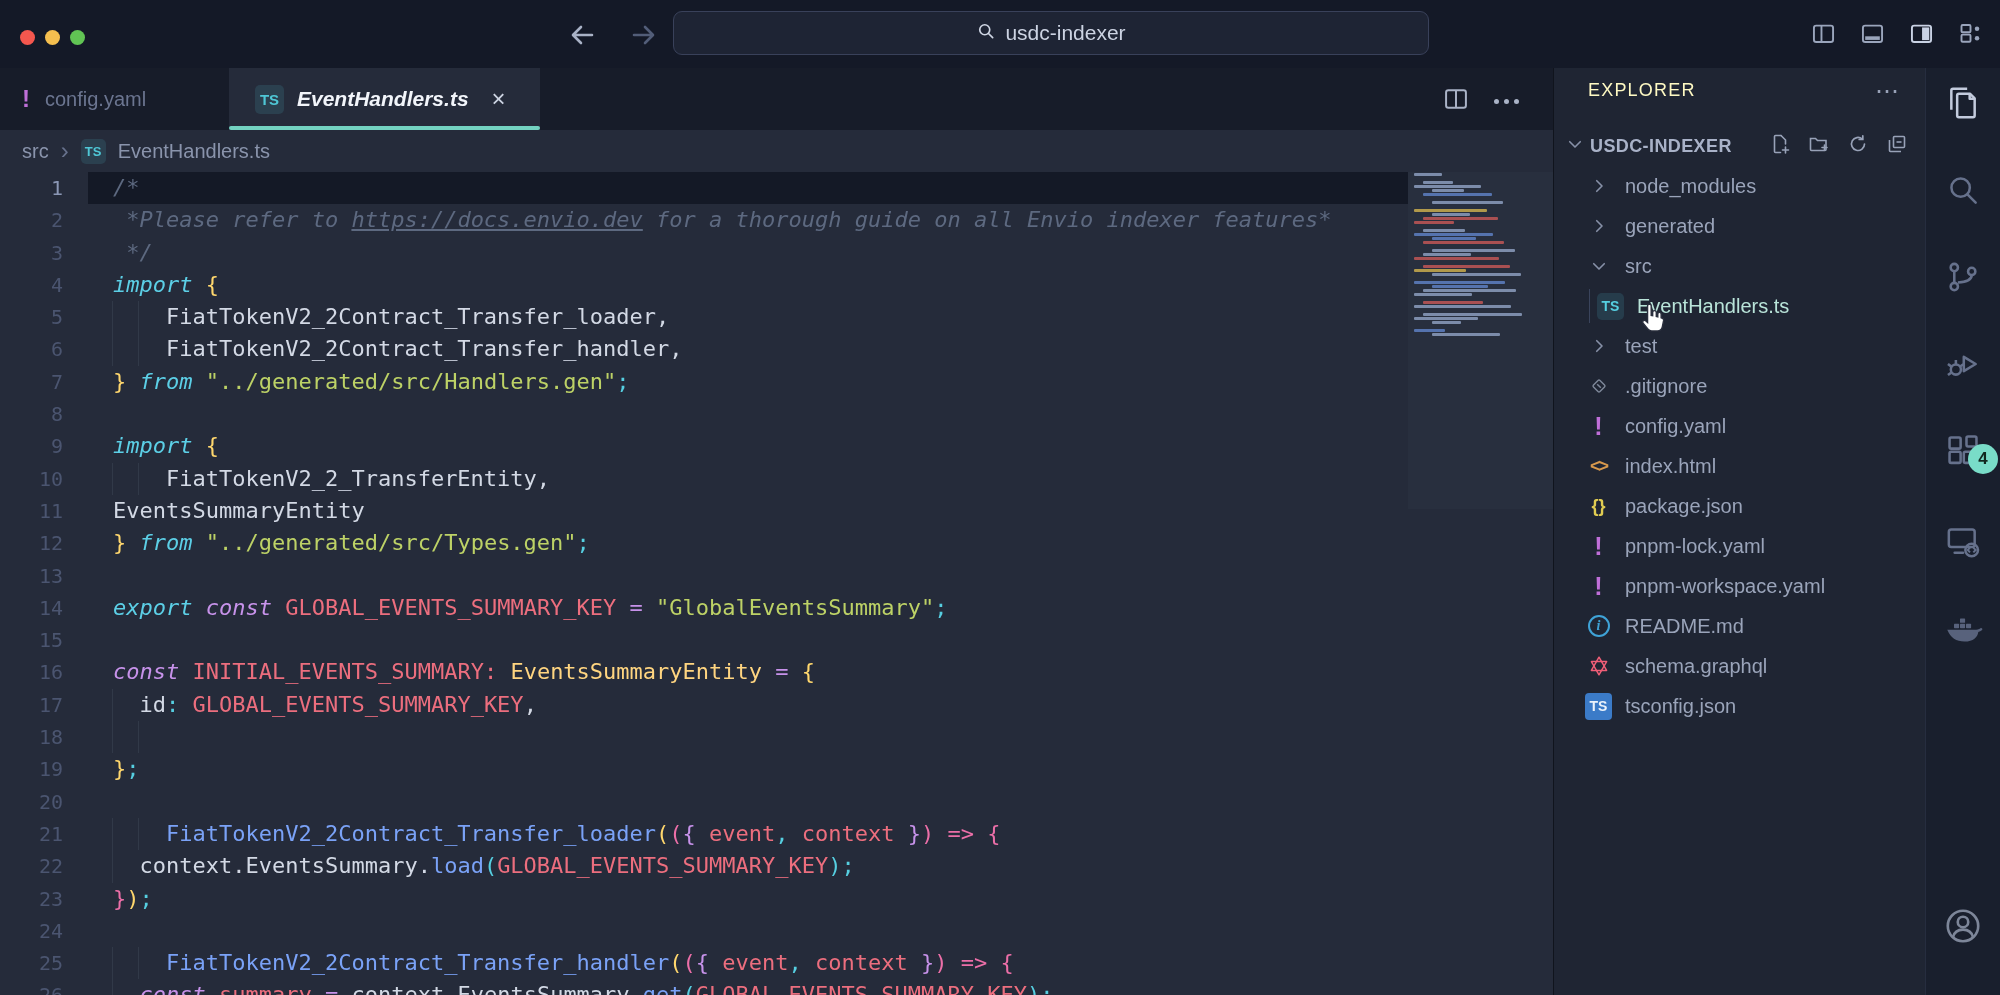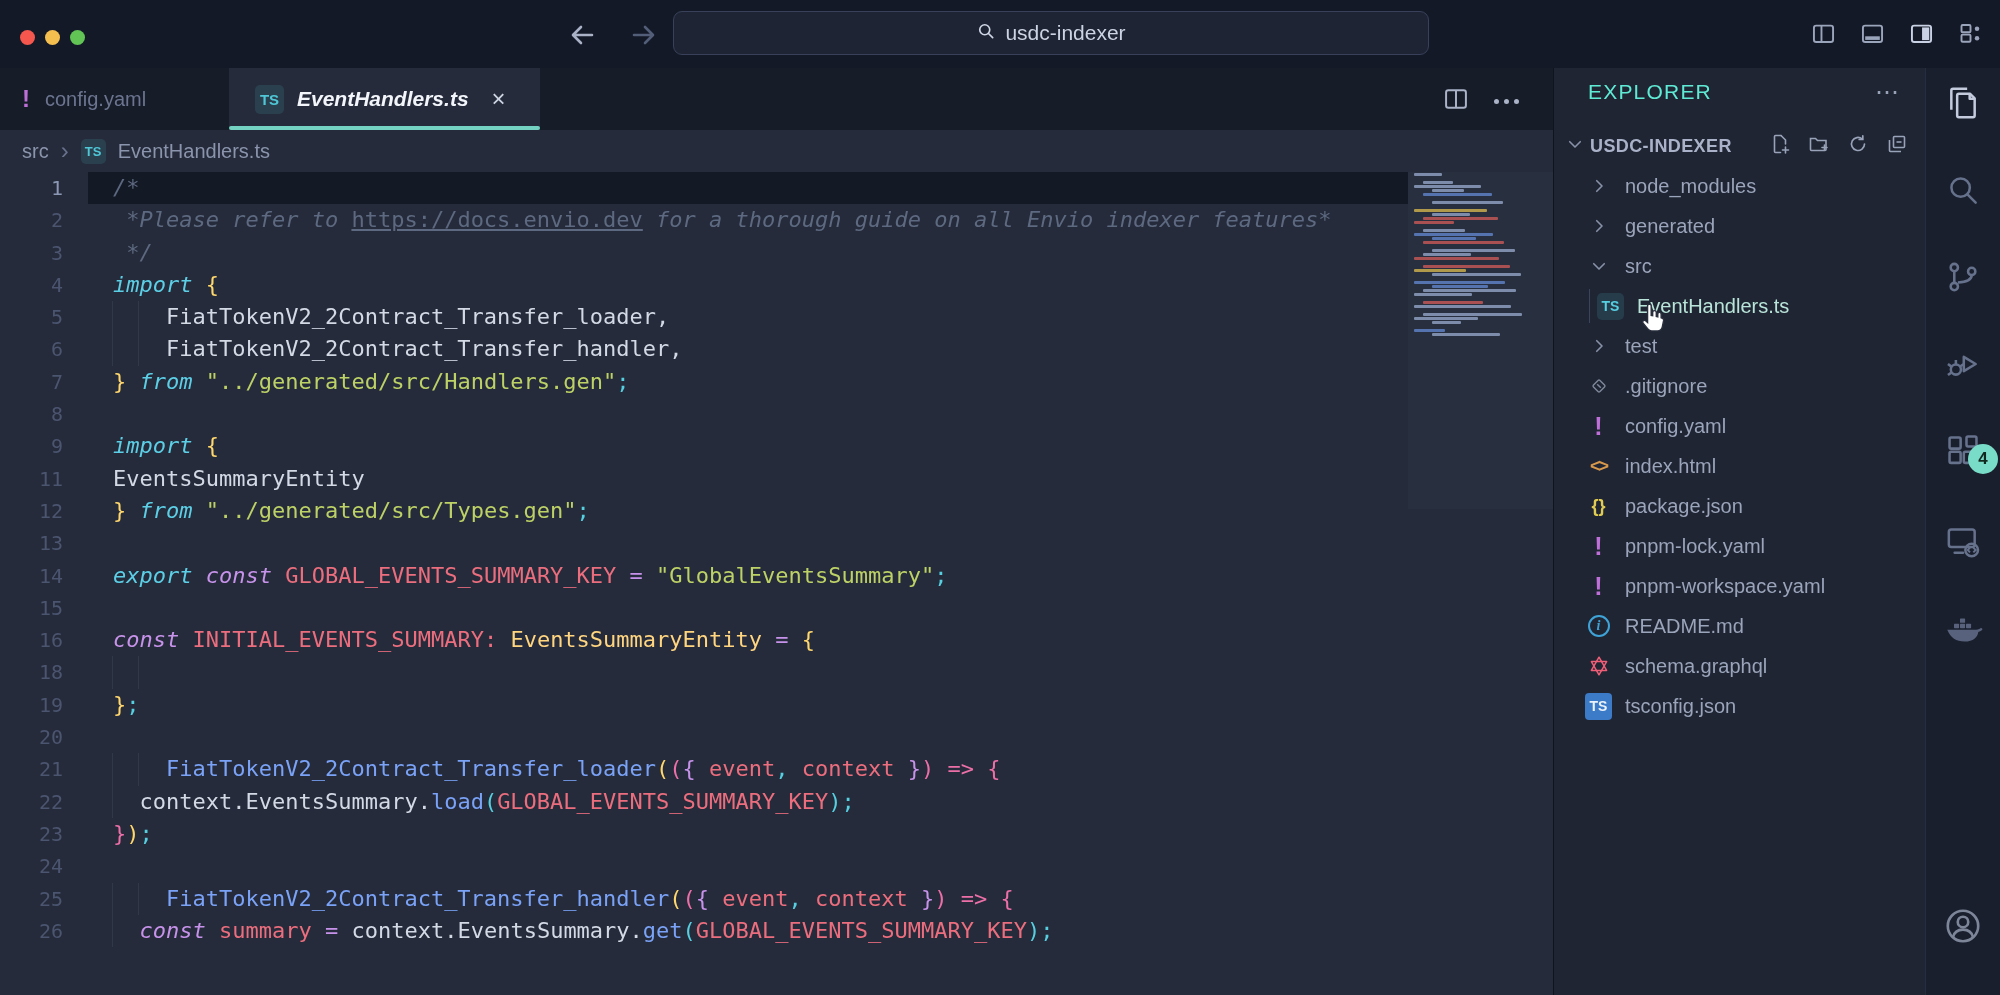--- a/index.html
+++ b/index.html
@@ -46,34 +46,34 @@
   
   .codearea { position:absolute; left:0; top:104px; width:100%; height:823px; overflow:hidden;
     font-family:"DejaVu Sans Mono",monospace; font-size:22px; }
   .line { position:relative; display:flex; height:32.3px; line-height:32.3px; }
   .ln { position:relative; z-index:2; width:63px; flex:none; text-align:right; color:#4b5570; font-size:20px; }
   .lc { position:relative; z-index:2; margin-left:50px; white-space:pre; }
   .curbg { position:absolute; z-index:1; left:88px; width:1320px; top:0; bottom:0; background:#141926; }
   .line.cur .ln { color:#8b97b5; }
   .guide { position:absolute; z-index:1; top:0; bottom:0; width:1px; background:rgba(180,195,225,0.09); }
   .c-t { color:#d3d9e5; } .c-cm { color:#5d6980; font-style:italic; }
-  .c-cmu { color:#5d6980; text-decoration:underline; }
+  .c-cmu { color:#5d6980; font-style:italic; text-decoration:underline; }
   .c-kw { color:#5ccfe6; font-style:italic; } .c-kd { color:#c792ea; font-style:italic; }
   .c-vr { color:#ec6e7e; } .c-st { color:#bdd266; } .c-ty { color:#ffd580; }
   .c-fn { color:#7aa2f7; } .c-cy { color:#56cfe1; } .c-gd { color:#ffd76d; }
   .c-pk { color:#ec6fa8; } .c-pu { color:#c792ea; }
 
   .scrollzone { position:absolute; right:0; top:-8px; width:145px; height:345px; background:rgba(140,160,200,0.035); }
   .minimap { position:absolute; right:20px; top:-3px; width:125px; padding:4px 6px; }
   .mm-row { height:3px; margin-bottom:1px; border-radius:1px; opacity:.85; }
 
   
   .sidebar { position:relative; width:372px; height:100%; background:#1f2533; border-left:1px solid #10141d; }
   .sb-header { position:absolute; left:34px; top:12px; right:24px; display:flex; align-items:center; }
-  .sb-title { color:#5eead4; font-size:21px; letter-spacing:1.2px; }
+  .sb-title { color:#fef9c3; font-size:18px; letter-spacing:1.2px; }
   .sb-more { margin-left:auto; color:#98a2b8; font-size:24px; letter-spacing:2px; line-height:0.4; }
   .project-row { position:absolute; left:0; top:62px; width:100%; height:32px; display:flex; align-items:center; padding-left:12px; gap:6px; }
   .proj-name { color:#a9b2c8; font-size:18px; font-weight:700; letter-spacing:.4px; }
   .proj-actions { margin-left:auto; margin-right:16px; display:flex; gap:15px; }
   .tree { position:absolute; left:0; top:98px; width:100%; }
   .trow { position:relative; display:flex; align-items:center; height:40px; gap:12px; padding-left:30px;
     color:#9aa4ba; font-size:20px; }
   .trow.child { padding-left:42px; }
   .trow.child::before { content:""; position:absolute; left:35px; top:3px; bottom:3px; width:1px; background:#3a445c; }
   .trow.sel .tlabel { color:#b9e4d9; }
@@ -229,20 +229,26 @@
           </div>
           <div class="line">
             <div class="ln">8</div>
             <div class="lc"></div>
           </div>
           <div class="line">
             <div class="ln">9</div>
             <div class="lc"><span class="c-kw">import</span><span class="c-t"> </span><span class="c-gd">{</span></div>
           </div>
           <div class="line">
+            <div class="guide" style="left: 112px;"></div>
+            <div class="guide" style="left: 138px;"></div>
+            <div class="ln">10</div>
+            <div class="lc"><span class="c-t">    FiatTokenV2_2_TransferEntity,</span></div>
+          </div>
+          <div class="line">
             <div class="ln">11</div>
             <div class="lc"><span class="c-t">EventsSummaryEntity</span></div>
           </div>
           <div class="line">
             <div class="ln">12</div>
             <div class="lc"><span class="c-gd">}</span><span class="c-t"> </span><span class="c-kw">from</span><span class="c-t"> </span><span class="c-st">"../generated/src/Types.gen"</span><span class="c-cy">;</span></div>
           </div>
           <div class="line">
             <div class="ln">13</div>
             <div class="lc"></div>
@@ -251,20 +257,25 @@
             <div class="ln">14</div>
             <div class="lc"><span class="c-kw">export</span><span class="c-t"> </span><span class="c-kd">const</span><span class="c-t"> </span><span class="c-vr">GLOBAL_EVENTS_SUMMARY_KEY</span><span class="c-t"> </span><span class="c-pu">=</span><span class="c-t"> </span><span class="c-st">"GlobalEventsSummary"</span><span class="c-cy">;</span></div>
           </div>
           <div class="line">
             <div class="ln">15</div>
             <div class="lc"></div>
           </div>
           <div class="line">
             <div class="ln">16</div>
             <div class="lc"><span class="c-kd">const</span><span class="c-t"> </span><span class="c-vr">INITIAL_EVENTS_SUMMARY</span><span class="c-vr">:</span><span class="c-t"> </span><span class="c-ty">EventsSummaryEntity</span><span class="c-t"> </span><span class="c-pu">=</span><span class="c-t"> </span><span class="c-gd">{</span></div>
+          </div>
+          <div class="line">
+            <div class="guide" style="left: 112px;"></div>
+            <div class="ln">17</div>
+            <div class="lc"><span class="c-t">  id</span><span class="c-cy">:</span><span class="c-t"> </span><span class="c-vr">GLOBAL_EVENTS_SUMMARY_KEY</span><span class="c-t">,</span></div>
           </div>
           <div class="line">
             <div class="guide" style="left: 112px;"></div>
             <div class="guide" style="left: 138px;"></div>
             <div class="ln">18</div>
           </div>
           <div class="line">
             <div class="ln">19</div>
             <div class="lc"><span class="c-gd">}</span><span class="c-cy">;</span></div>
           </div>

